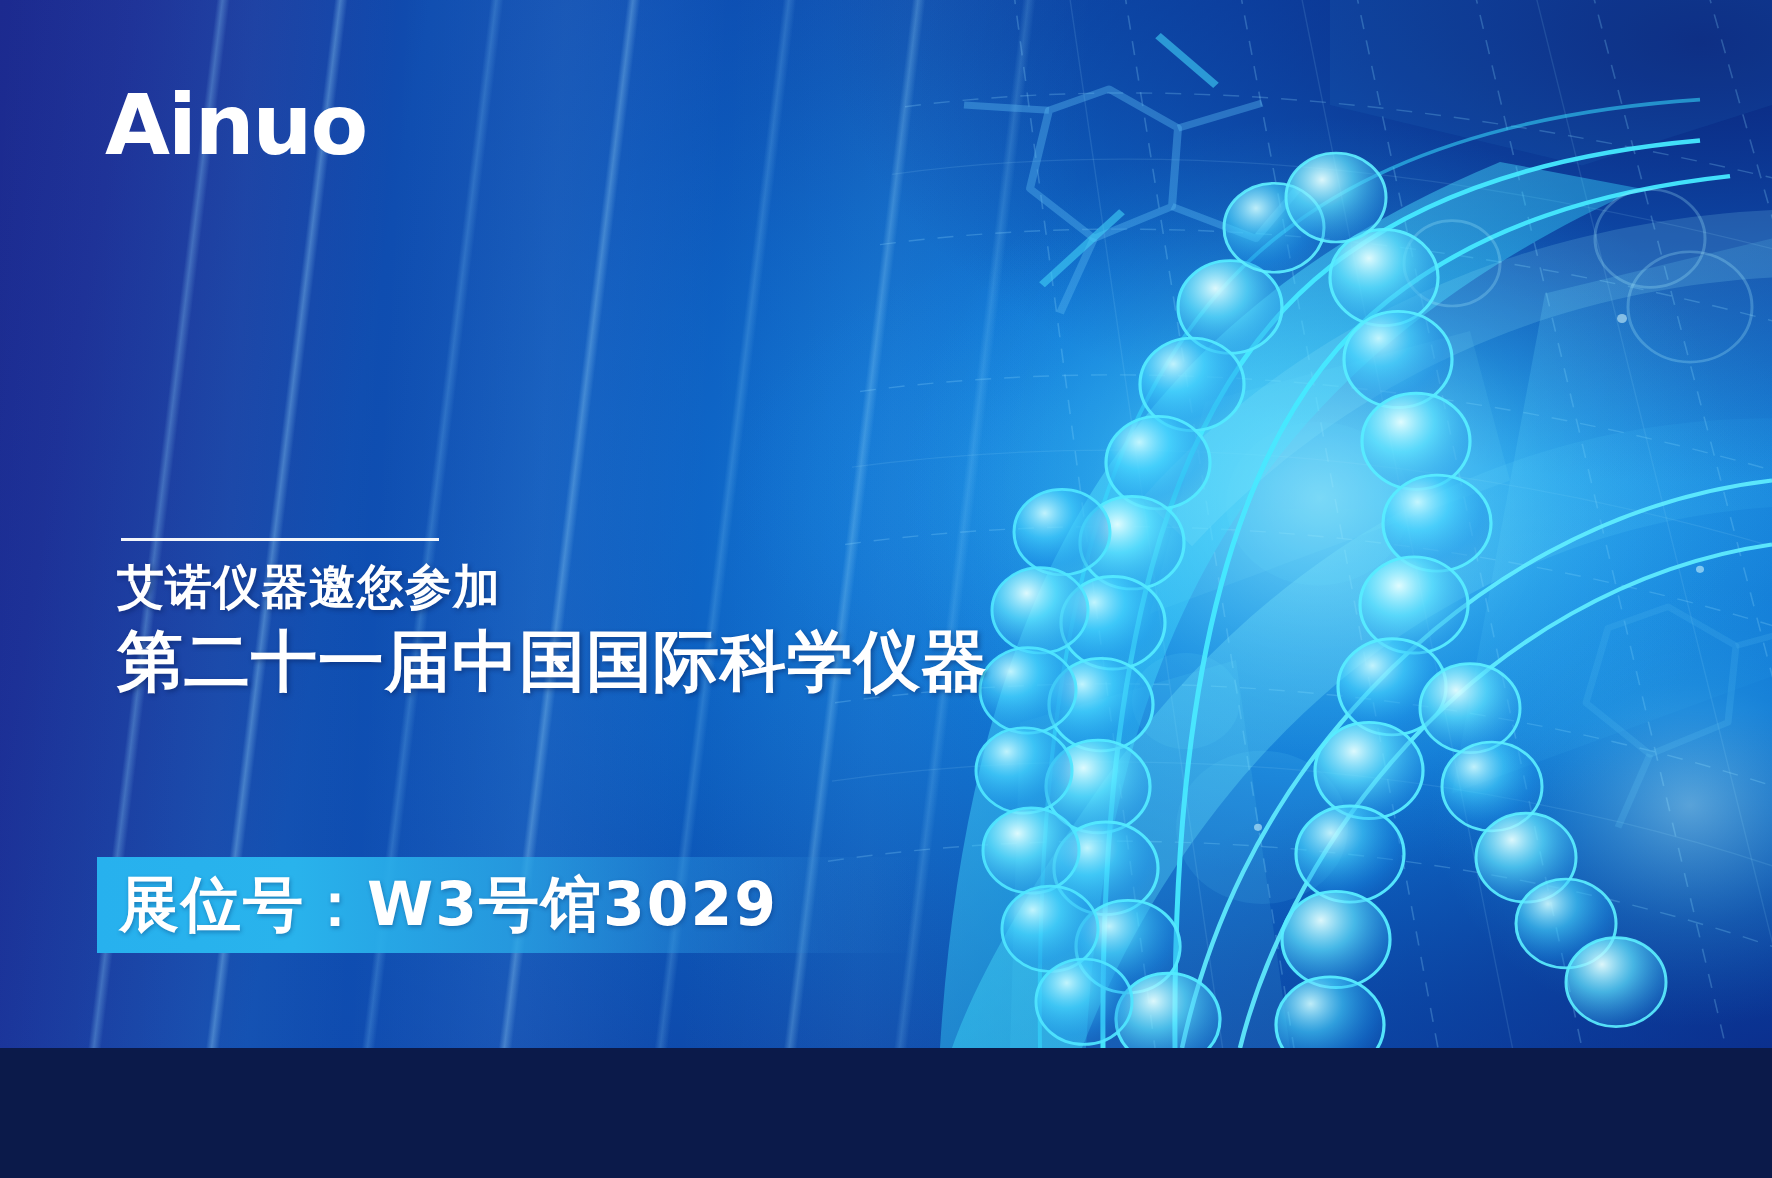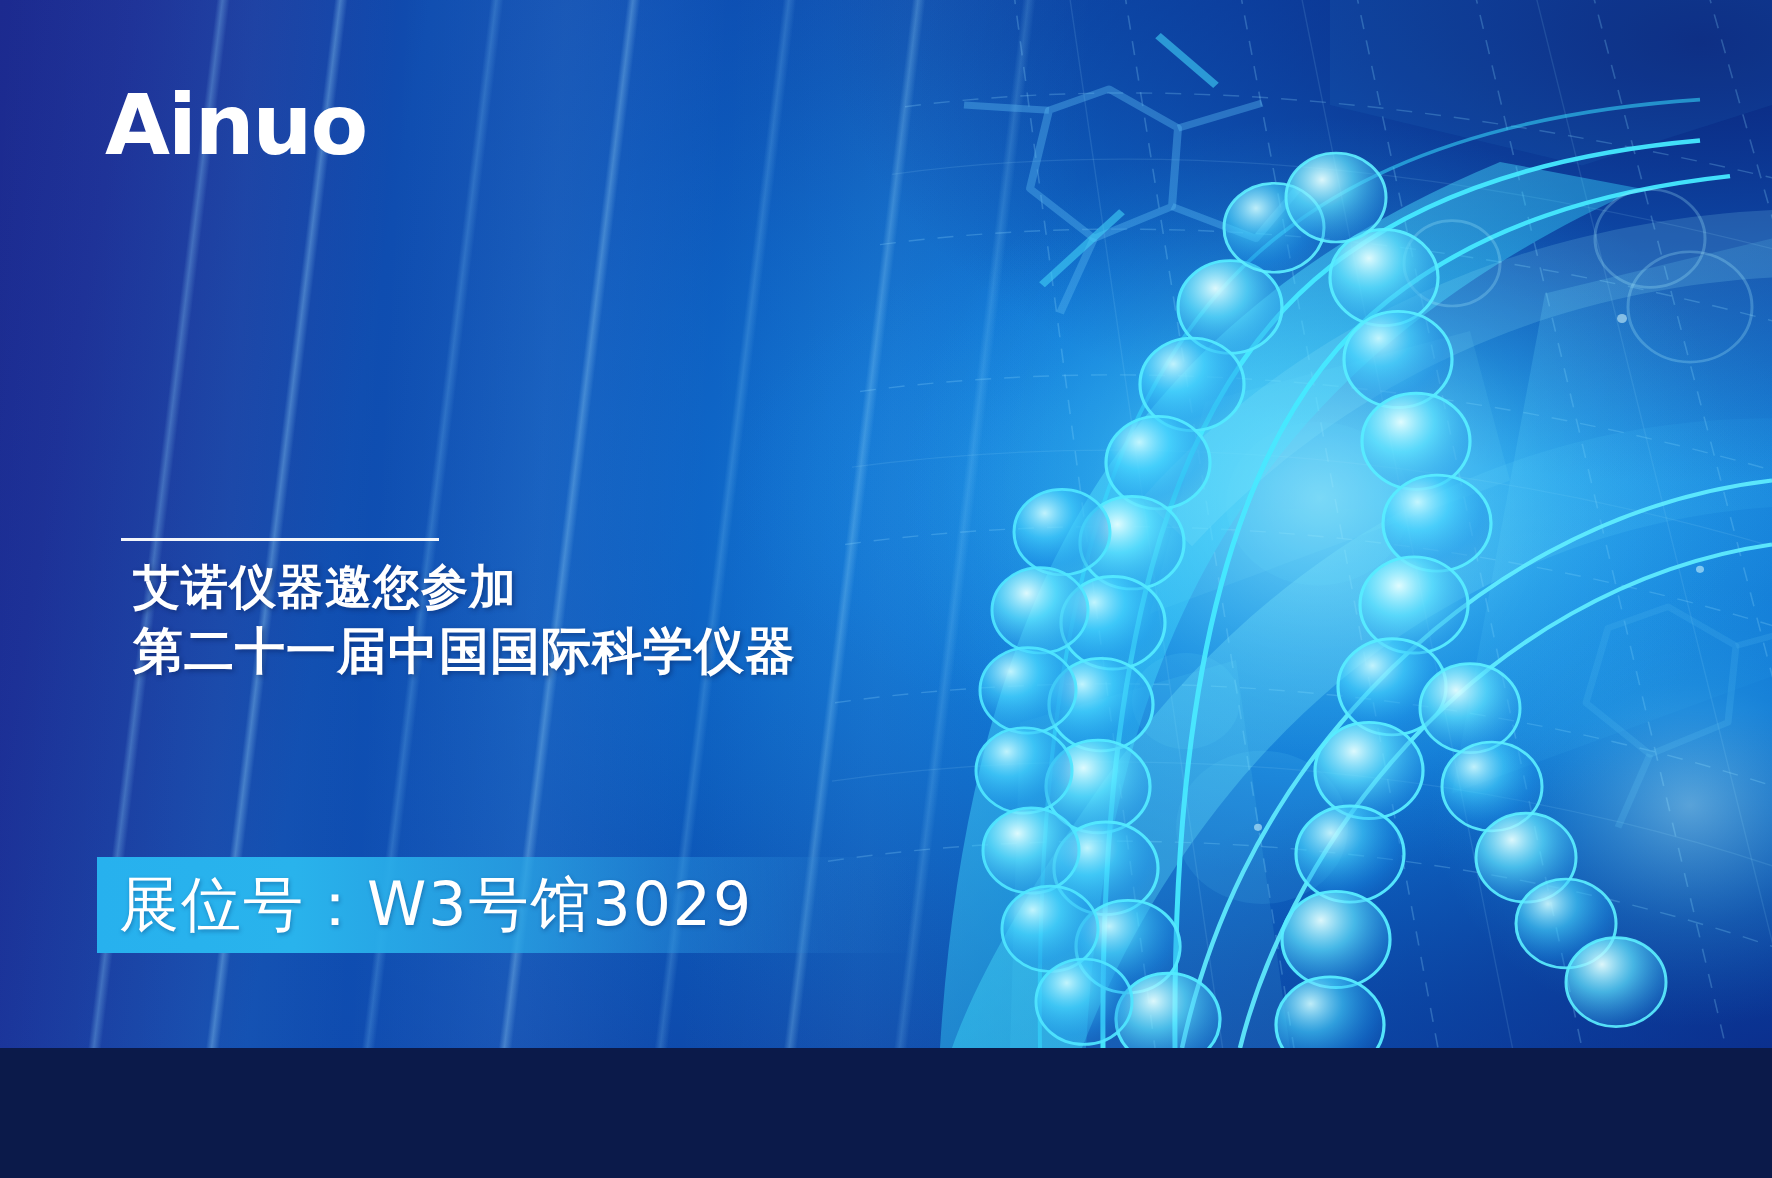--- a/index.html
+++ b/index.html
@@ -103,45 +103,45 @@
   }
   .divider {
     position: absolute;
     left: 24px; top: 538px;
     width: 318px; height: 3px;
     background: #ffffff;
     opacity: 0.95;
   }
   .sub {
     position: absolute;
-    left: 36px; top: 556px;
+    left: 20px; top: 556px;
     color: #ffffff;
     font-weight: 700;
     font-family: "DejaVu Sans", "Liberation Sans", sans-serif;
     text-shadow: 2px 2px 5px rgba(5,25,80,0.45);
     white-space: nowrap;
   }
   .sub .l1 { font-size: 47px; line-height: 1.34; letter-spacing: 1px; }
   .sub .l2,
-  .sub .l3 { font-size: 50px; line-height: 1.30; letter-spacing: 1px; }
+  .sub .l3 { font-size: 66px; line-height: 1.30; letter-spacing: 1px; }
 
   .booth {
     position: absolute;
     left: 0px; top: 857px;
     width: 820px; height: 96px;
     background: linear-gradient(90deg,
        #27b1ee 0%, #29b3ec 24%, rgba(41,170,232,0.78) 50%,
        rgba(42,150,225,0.45) 72%, rgba(45,135,215,0.16) 88%, rgba(45,130,210,0) 100%);
     display: flex;
     align-items: center;
   }
   .booth-text {
     color: #ffffff;
     font-size: 60px;
-    font-weight: 400;
+    font-weight: 700;
     letter-spacing: 2px;
     padding-left: 22px;
     white-space: nowrap;
     font-family: "DejaVu Sans", "Liberation Sans", sans-serif;
     text-shadow: 1px 2px 4px rgba(5,35,95,0.35);
   }
 </style>
 </head>
 <body>
 

